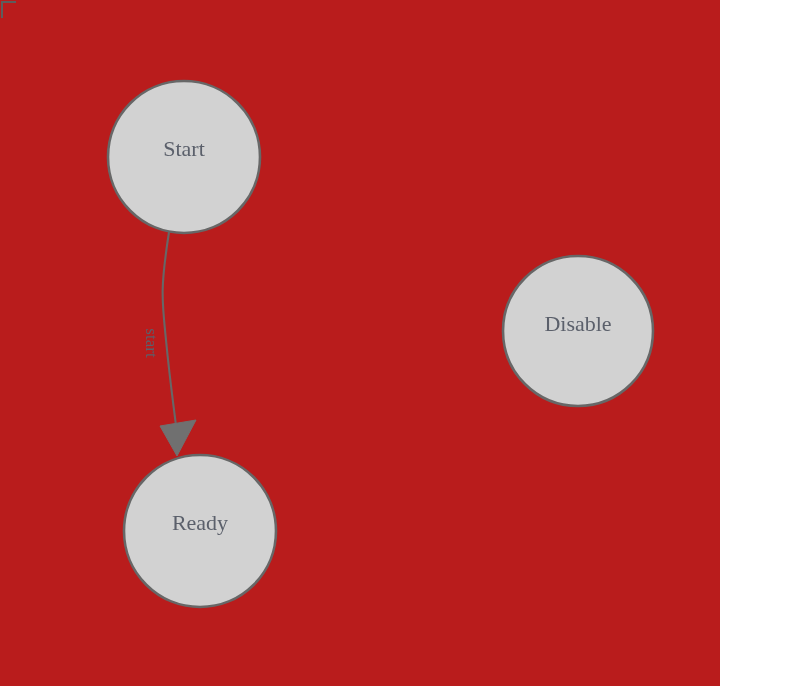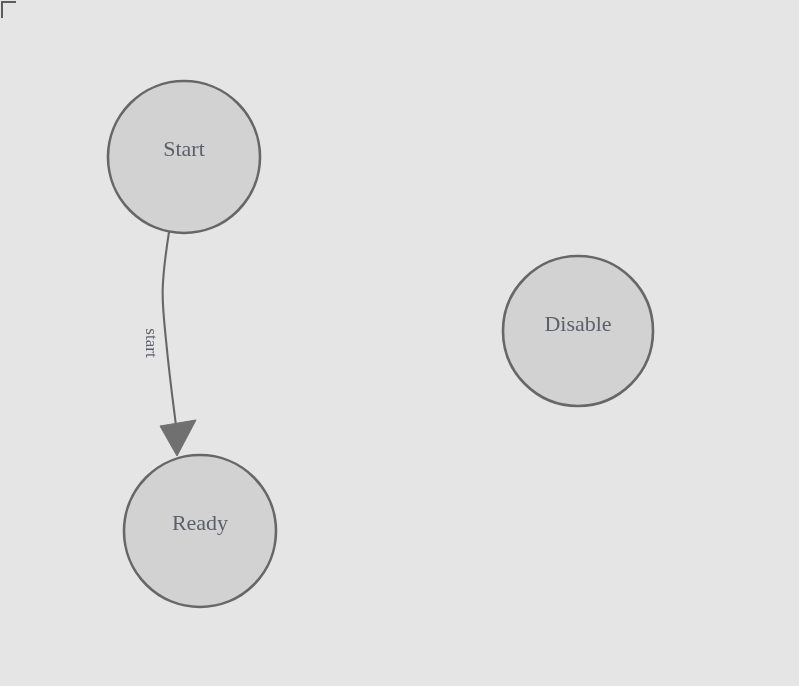--- a/index.html
+++ b/index.html
@@ -2,23 +2,23 @@
 <html><head>
 <meta charset="utf-8">
 <style>
   html, body {
     margin: 0;
     padding: 0;
     background: #ffffff;
   }
   #canvas {
     position: relative;
-    width: 799px;
+    width: 720px;
     height: 686px;
-    background: #e5e5e5;
+    background: #b91c1c;
     overflow: hidden;
     font-family: "Liberation Serif", "DejaVu Serif", serif;
   }
   #diagram-svg {
     position: absolute;
     left: 0;
     top: 0;
     width: 799px;
     height: 686px;
     display: block;

